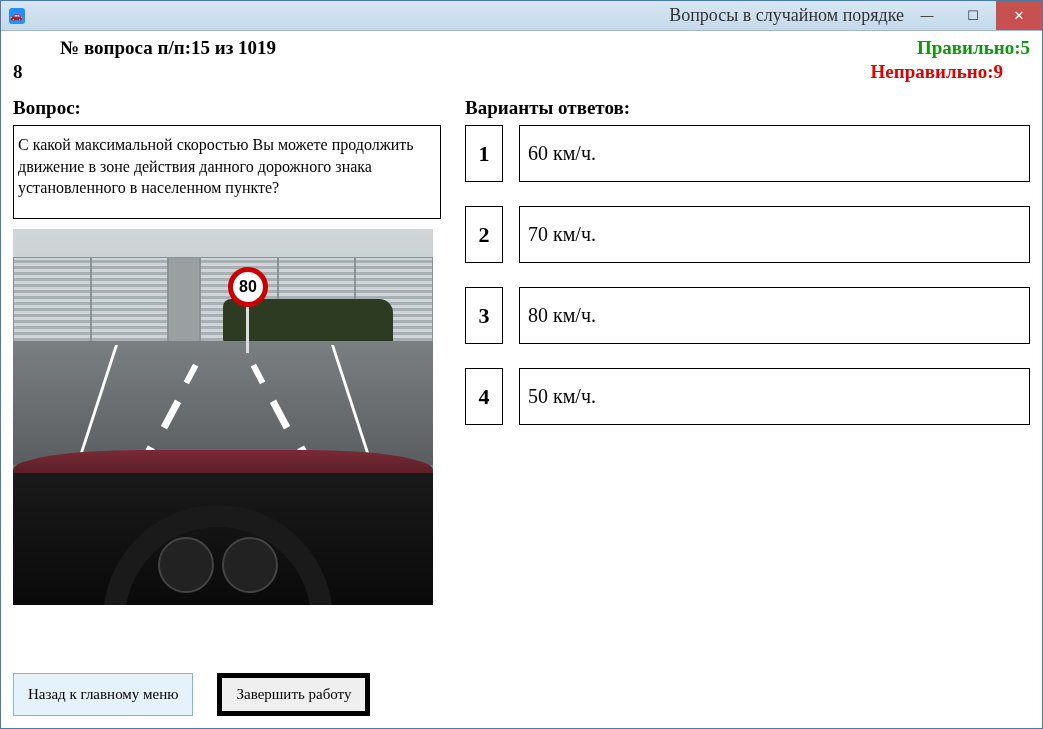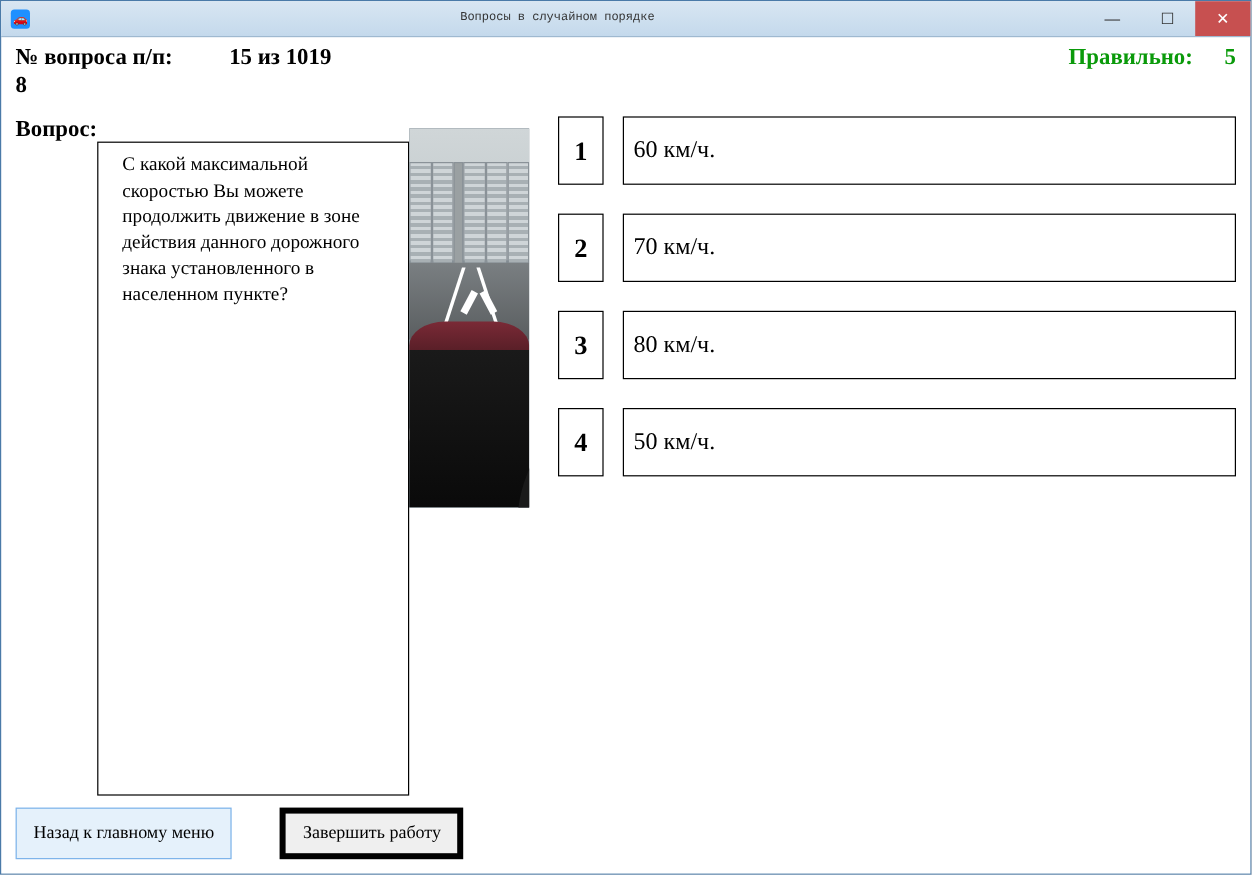--- a/index.html
+++ b/index.html
@@ -32,23 +32,23 @@
   background: #1e90ff;
   border-radius: 3px;
   display: inline-flex;
   align-items: center;
   justify-content: center;
   font-size: 10px;
   color: #fff;
 }
 .titlebar .title {
   flex: 1;
-  text-align: center;
-  font-family: Liberation Mono, monospace;
-  font-size: 10px;
+  text-align: right;
+  font-family: Liberation Serif, serif;
+  font-size: 18px;
   color: #333;
 }
 .titlebar .controls {
   display: flex;
   height: 100%;
 }
 .titlebar .ctrl {
   width: 46px;
   display: flex;
   align-items: center;
@@ -75,48 +75,47 @@
 .toprow .left, .toprow .right {
   display: flex;
   flex-direction: column;
   gap: 2px;
 }
 .toprow .line {
   display: flex;
   font-weight: bold;
   font-size: 19px;
 }
-.toprow .label { min-width: 178px; }
+.toprow .label { min-width: 178px; text-align: right; }
 .toprow .right .label { min-width: 130px; }
 .toprow .correct { color: #0a9a0a; margin-left: 27px; }
 .toprow .wrong { color: #e00000; }
 .main {
   flex: 1;
   display: flex;
   gap: 24px;
 }
-.col-left { width: 428px; display: flex; flex-direction: row; }
+.col-left { width: 428px; display: flex; flex-direction: column; }
 .col-right { flex: 1; display: flex; flex-direction: column; }
 .section-title {
   font-weight: bold;
   font-size: 19px;
   margin-bottom: 6px;
 }
 .question-box {
   border: 1px solid #000;
-  padding: 8px 20px;
+  padding: 8px 4px;
   font-size: 16px;
   line-height: 1.35;
   min-height: 94px;
-  margin-top: 21px;
 }
 .image-box {
   margin-top: 10px;
   width: 420px;
-  height: 316px;
+  height: 376px;
   position: relative;
   overflow: hidden;
   background: #6b7a84;
   padding-left: 12px;
 }
 .sky { position:absolute; top:0; left:0; right:0; height:110px; background: linear-gradient(#d0d6d8,#bfc7c9); }
 .buildings { position:absolute; top:28px; left:0; right:0; height:85px; display:flex; gap:0; }
 .bldg { background: repeating-linear-gradient(0deg,#a8b0b4 0 3px,#cfd5d8 3px 6px); flex:1; border:1px solid #8a9298; }
 .bldg:nth-child(3){flex:0.4;background:#9aa0a2;}
 .trees { position:absolute; top:70px; left:210px; right:40px; height:50px; background:#2d3b22; border-radius:8px 14px 6px 10px; }
@@ -139,21 +138,21 @@
 }
 .answer-text {
   flex:1;
   border: 1px solid #000;
   padding: 16px 8px;
   font-size: 20px;
   display:flex; align-items:center;
 }
 .footer {
   display:flex;
-  gap: 40px;
+  gap: 24px;
   padding-top: 10px;
 }
 .btn {
   font-family: "Times New Roman", serif;
   font-size: 15px;
   padding: 8px 14px;
   background: #efefef;
   border: 5px solid #000000;
   cursor: pointer;
 }
@@ -181,20 +180,24 @@
           <span>15 из 1019</span>
         </div>
         <div class="line">
           <span>8</span>
         </div>
       </div>
       <div class="right">
         <div class="line correct">
           <span class="label">Правильно:</span>
           <span>5</span>
+        </div>
+        <div class="line wrong">
+          <span class="label">Неправильно:</span>
+          <span>9</span>
         </div>
       </div>
     </div>
 
     <div class="main">
       <div class="col-left">
         <div class="section-title">Вопрос:</div>
         <div class="question-box">С какой максимальной скоростью Вы можете продолжить движение в зоне действия данного дорожного знака установленного в населенном пункте?</div>
         <div class="image-box">
           <div class="sky"></div>
@@ -225,20 +228,21 @@
           <div class="hood"></div>
           <div class="wheel"></div>
           <div class="dash">
               <div class="gauge"></div>
               <div class="gauge"></div>
             </div>
         </div>
       </div>
 
       <div class="col-right">
+        <div class="section-title">Варианты ответов:</div>
         <div class="answers">
           <div class="answer-row">
             <div class="answer-num">1</div>
             <div class="answer-text">60 км/ч.</div>
           </div>
           <div class="answer-row">
             <div class="answer-num">2</div>
             <div class="answer-text">70 км/ч.</div>
           </div>
           <div class="answer-row">

